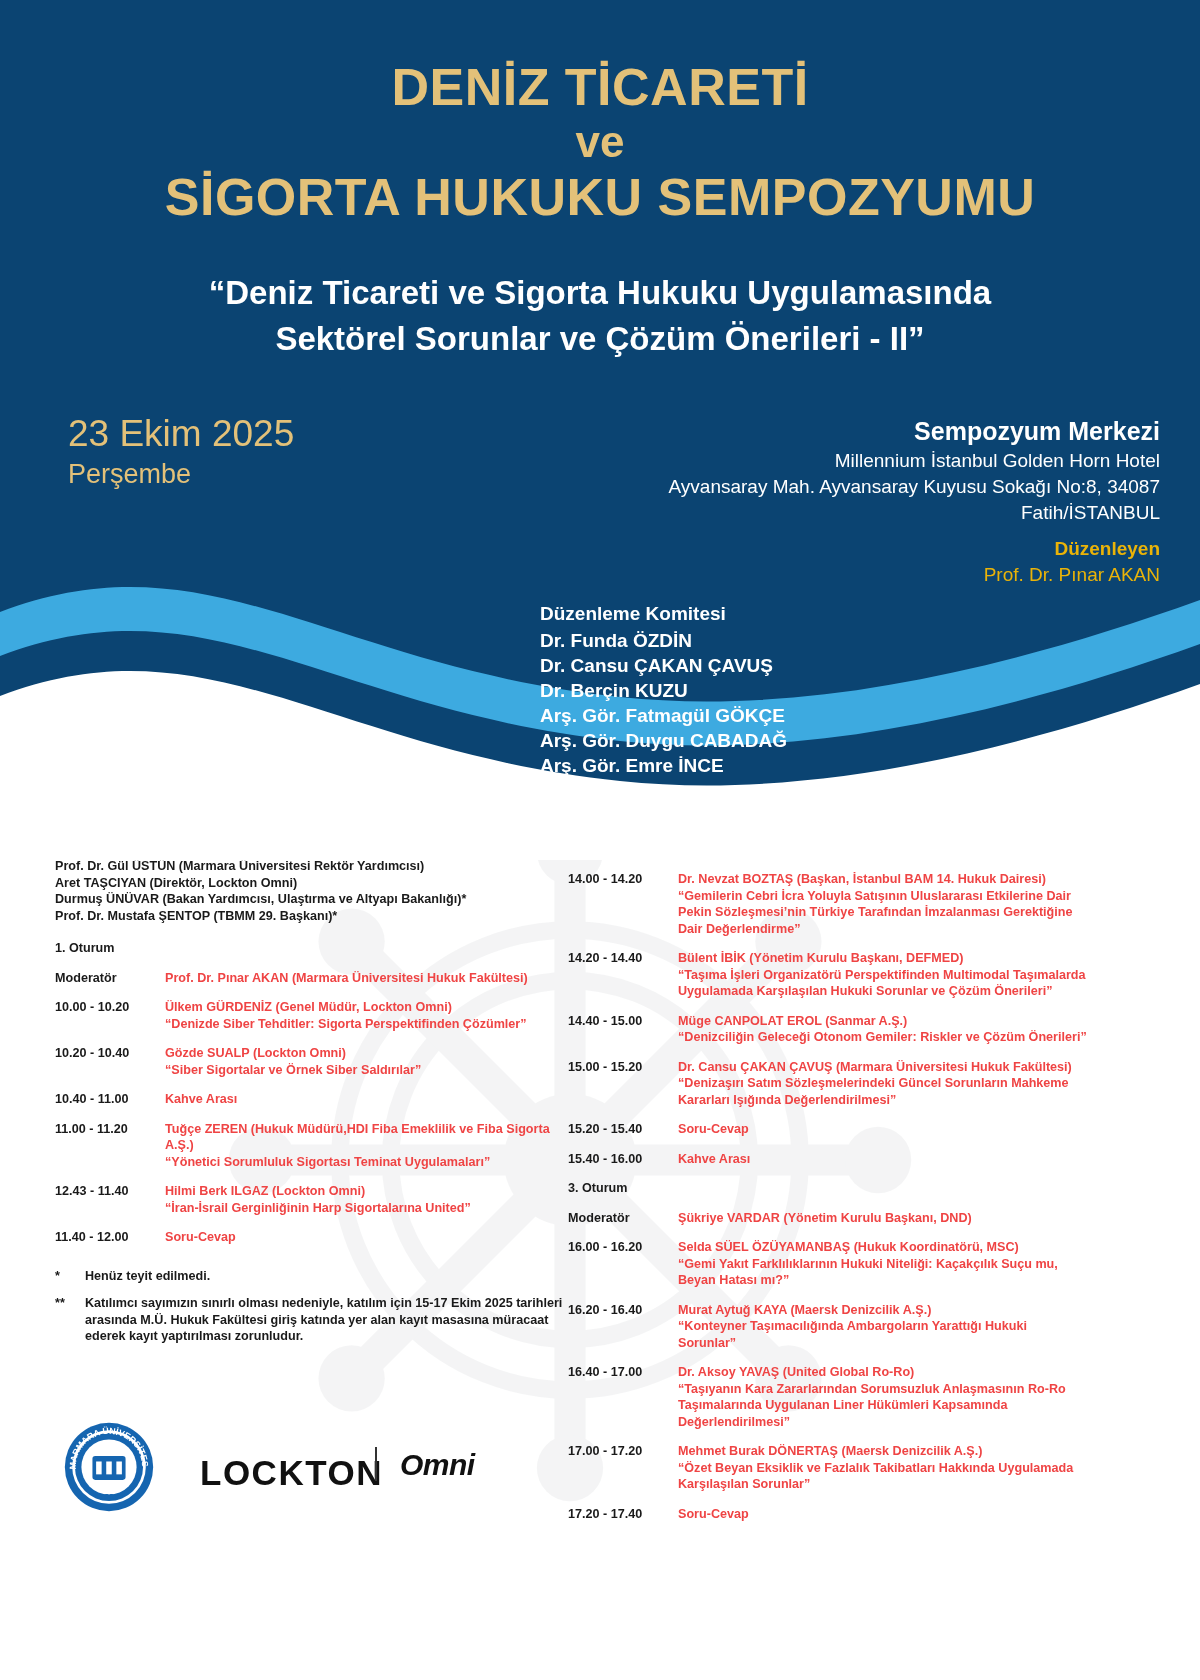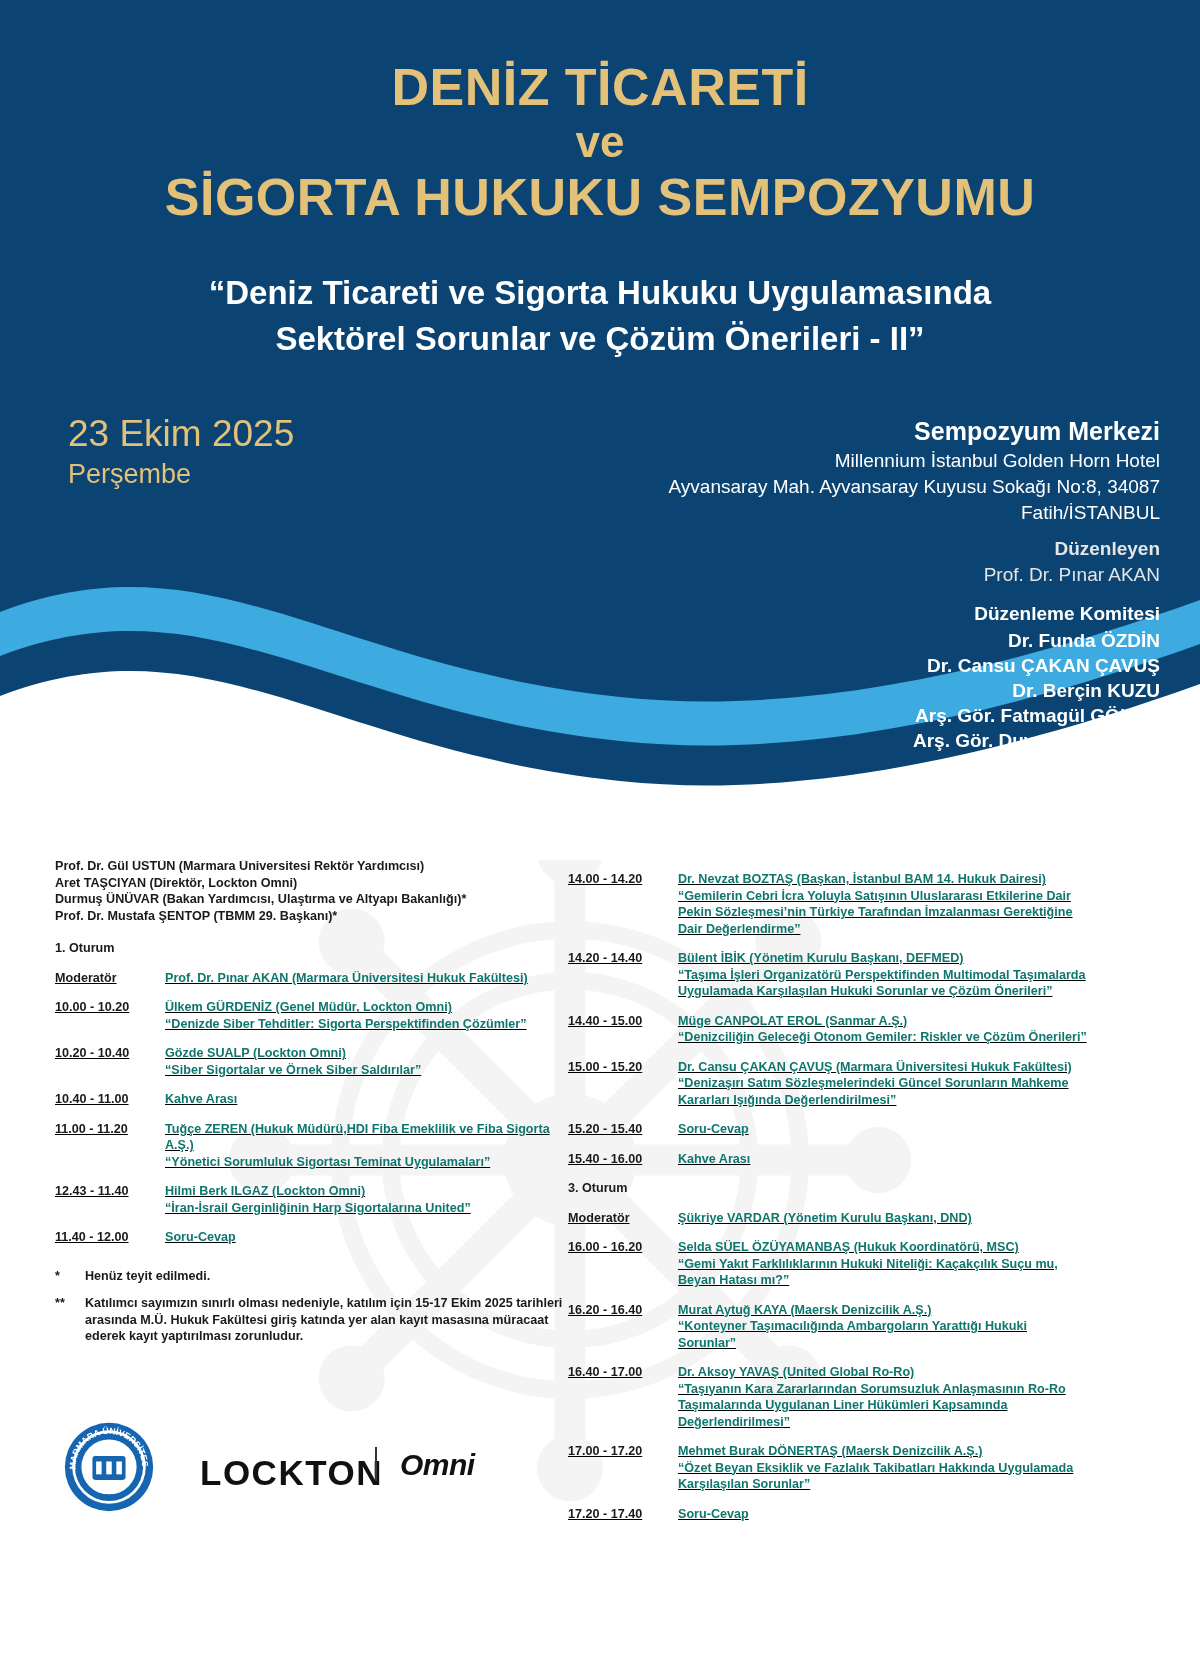--- a/index.html
+++ b/index.html
@@ -33,48 +33,48 @@
   }
 
   .datebox { position:absolute; top:412px; left:68px; z-index:5; }
   .date-main { color:#e3c179; font-size:37px; line-height:44px; }
   .date-sub { color:#e3c179; font-size:27px; line-height:36px; }
 
   .venue { position:absolute; top:415px; right:40px; width:620px; text-align:right; z-index:5; color:#fff;}
   .venue-h { font-weight:bold; font-size:25px; line-height:33px; }
   .venue-l { font-size:19px; line-height:26px; }
 
-  .org { position:absolute; top:535px; right:40px; width:620px; text-align:right; z-index:5; color:#e5e5e5;}
+  .org { position:absolute; top:535px; right:40px; width:620px; text-align:right; z-index:5; color:#eab308;}
   .org-h { font-weight:bold; font-size:19px; line-height:27px; }
   .org-l { font-size:19px; line-height:26px; }
 
-  .cmt { position:absolute; top:600px; right:40px; width:620px; text-align:right; z-index:5; color:#fff;}
+  .cmt { position:absolute; top:600px; right:40px; width:620px; z-index:5; color:#fff;}
   .cmt-h { font-weight:bold; font-size:19px; line-height:28px; }
   .cmt-l { font-size:19px; line-height:25px;font-weight:bold; }
 
   
   .waves { position:absolute; top:560px; left:0; width:1200px; height:260px; z-index:4; }
 
   
   .watermark {
     position:absolute; top:770px; left:160px; width:820px; height:780px;
     opacity:.09; z-index:0; pointer-events:none;
   }
 
   
   .cols { position:absolute; top:812px; left:0; width:1200px; z-index:3; }
   .col-l { position:absolute; left:55px; top:0; width:510px; }
   .col-r { position:absolute; left:568px; top:0; width:520px; }
 
-  .pgm-row { display:flex; margin-bottom:13px;text-decoration:underline; }
+  .pgm-row { display:flex; margin-bottom:13px; }
   .pgm-time {
     flex:0 0 110px; font-size:12.6px; font-weight:bold; color:#1a1a1a; line-height:16.5px;
     padding-top:0;
   }
-  .pgm-body { flex:1 1 auto; font-size:12.6px; color:#0f766e; line-height:16.5px; }
+  .pgm-body { flex:1 1 auto; font-size:12.6px; color:#ef4444; line-height:16.5px; }
   .pgm-body .nm { font-weight:bold; }
   .pgm-body .tl { font-weight:bold; }
 
   .blockhead { font-size:12.6px; font-weight:bold; color:#1a1a1a; margin-bottom:13px; line-height:16.5px;}
   .plain { font-size:12.6px; font-weight:bold; color:#1a1a1a; line-height:16.5px; margin-bottom:13px;}
   .speaker-list { font-size:12.6px; font-weight:bold; color:#1a1a1a; line-height:16.6px; margin-bottom:16px;}
 
   .notes { margin-top:22px; }
   .note-row { display:flex; margin-bottom:11px; }
   .note-mark { flex:0 0 30px; font-size:12.6px; font-weight:bold; color:#1a1a1a; line-height:16.5px;}

